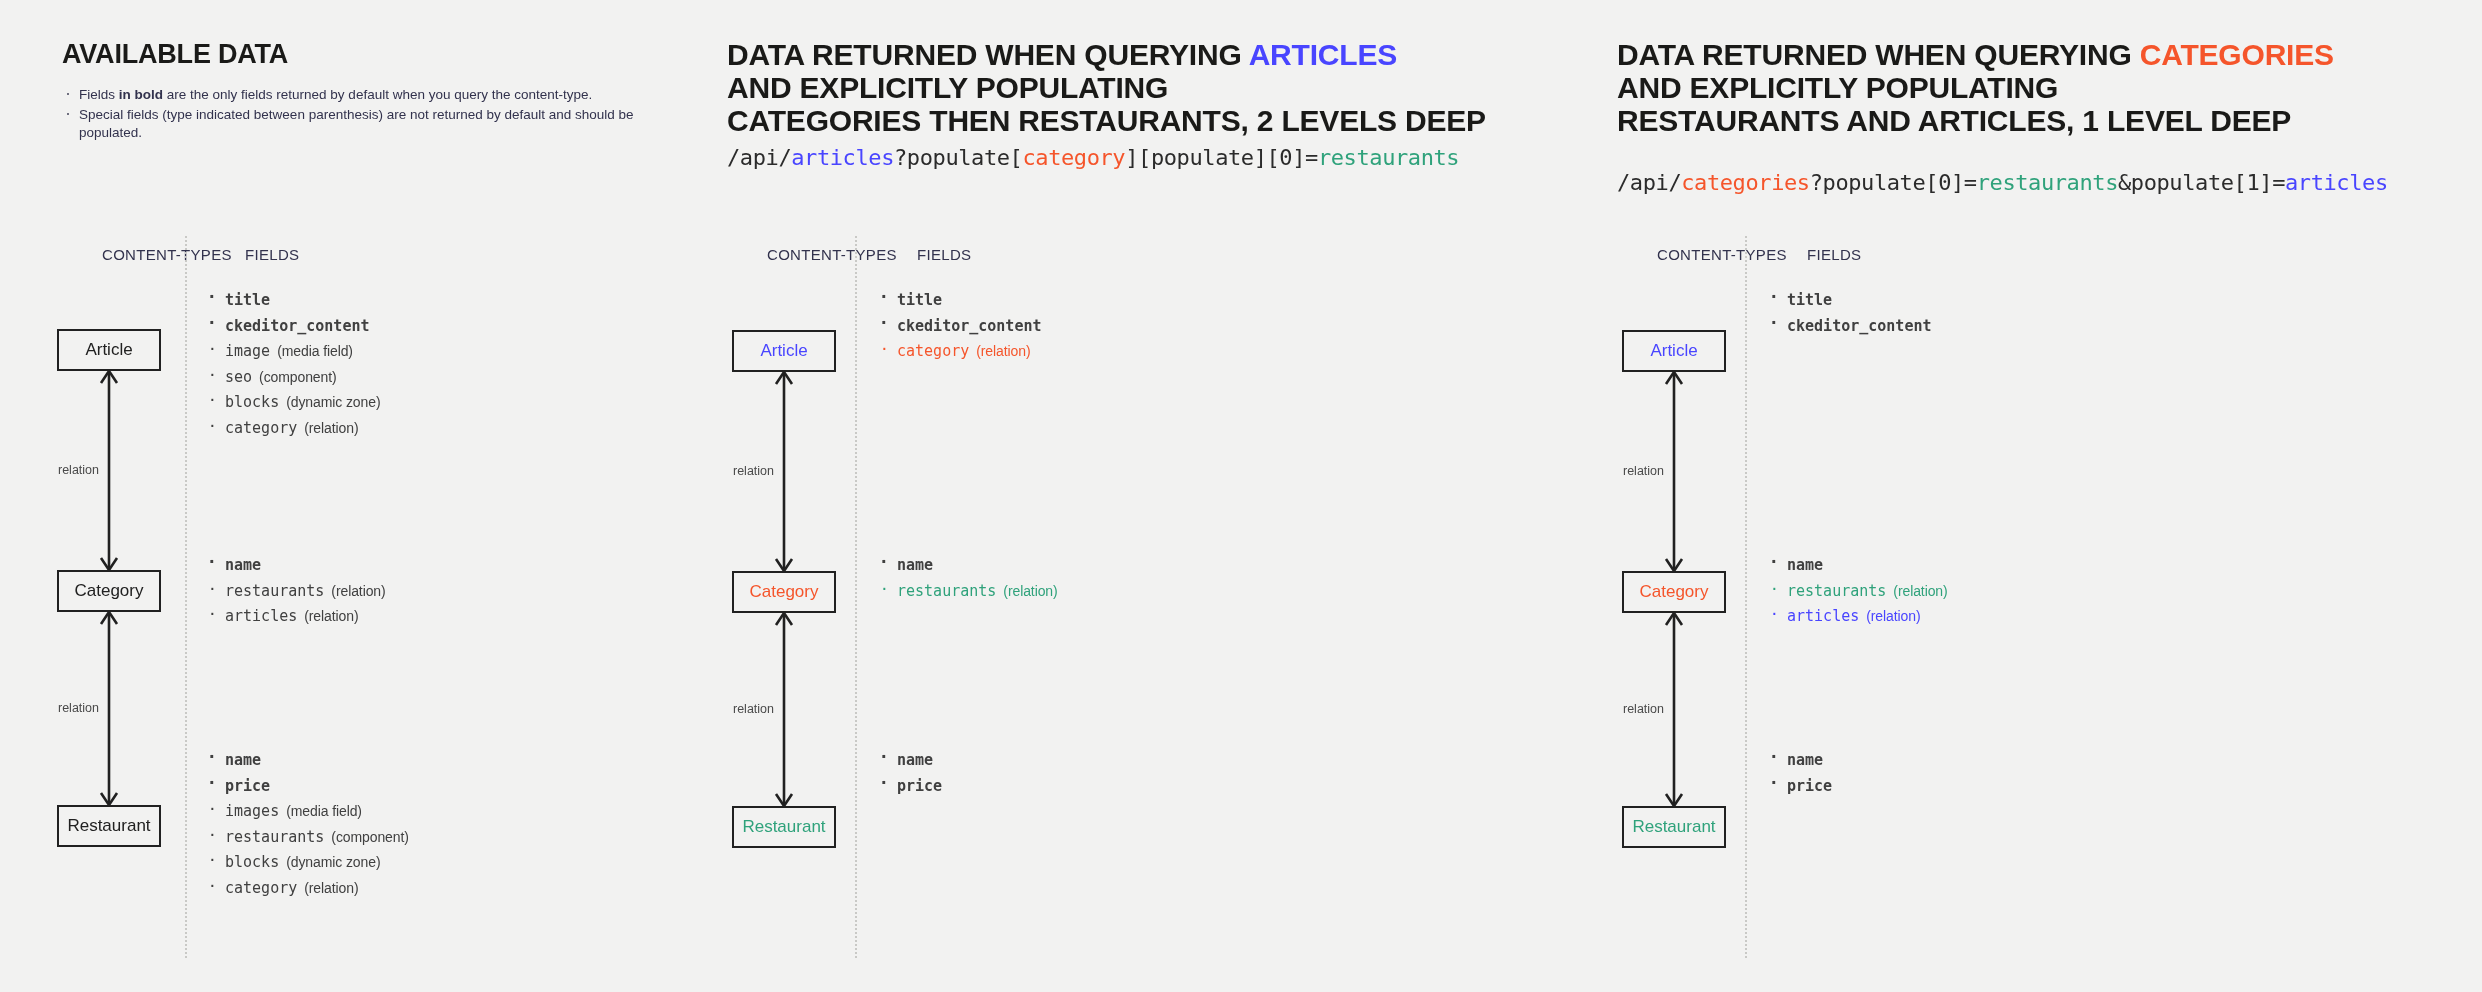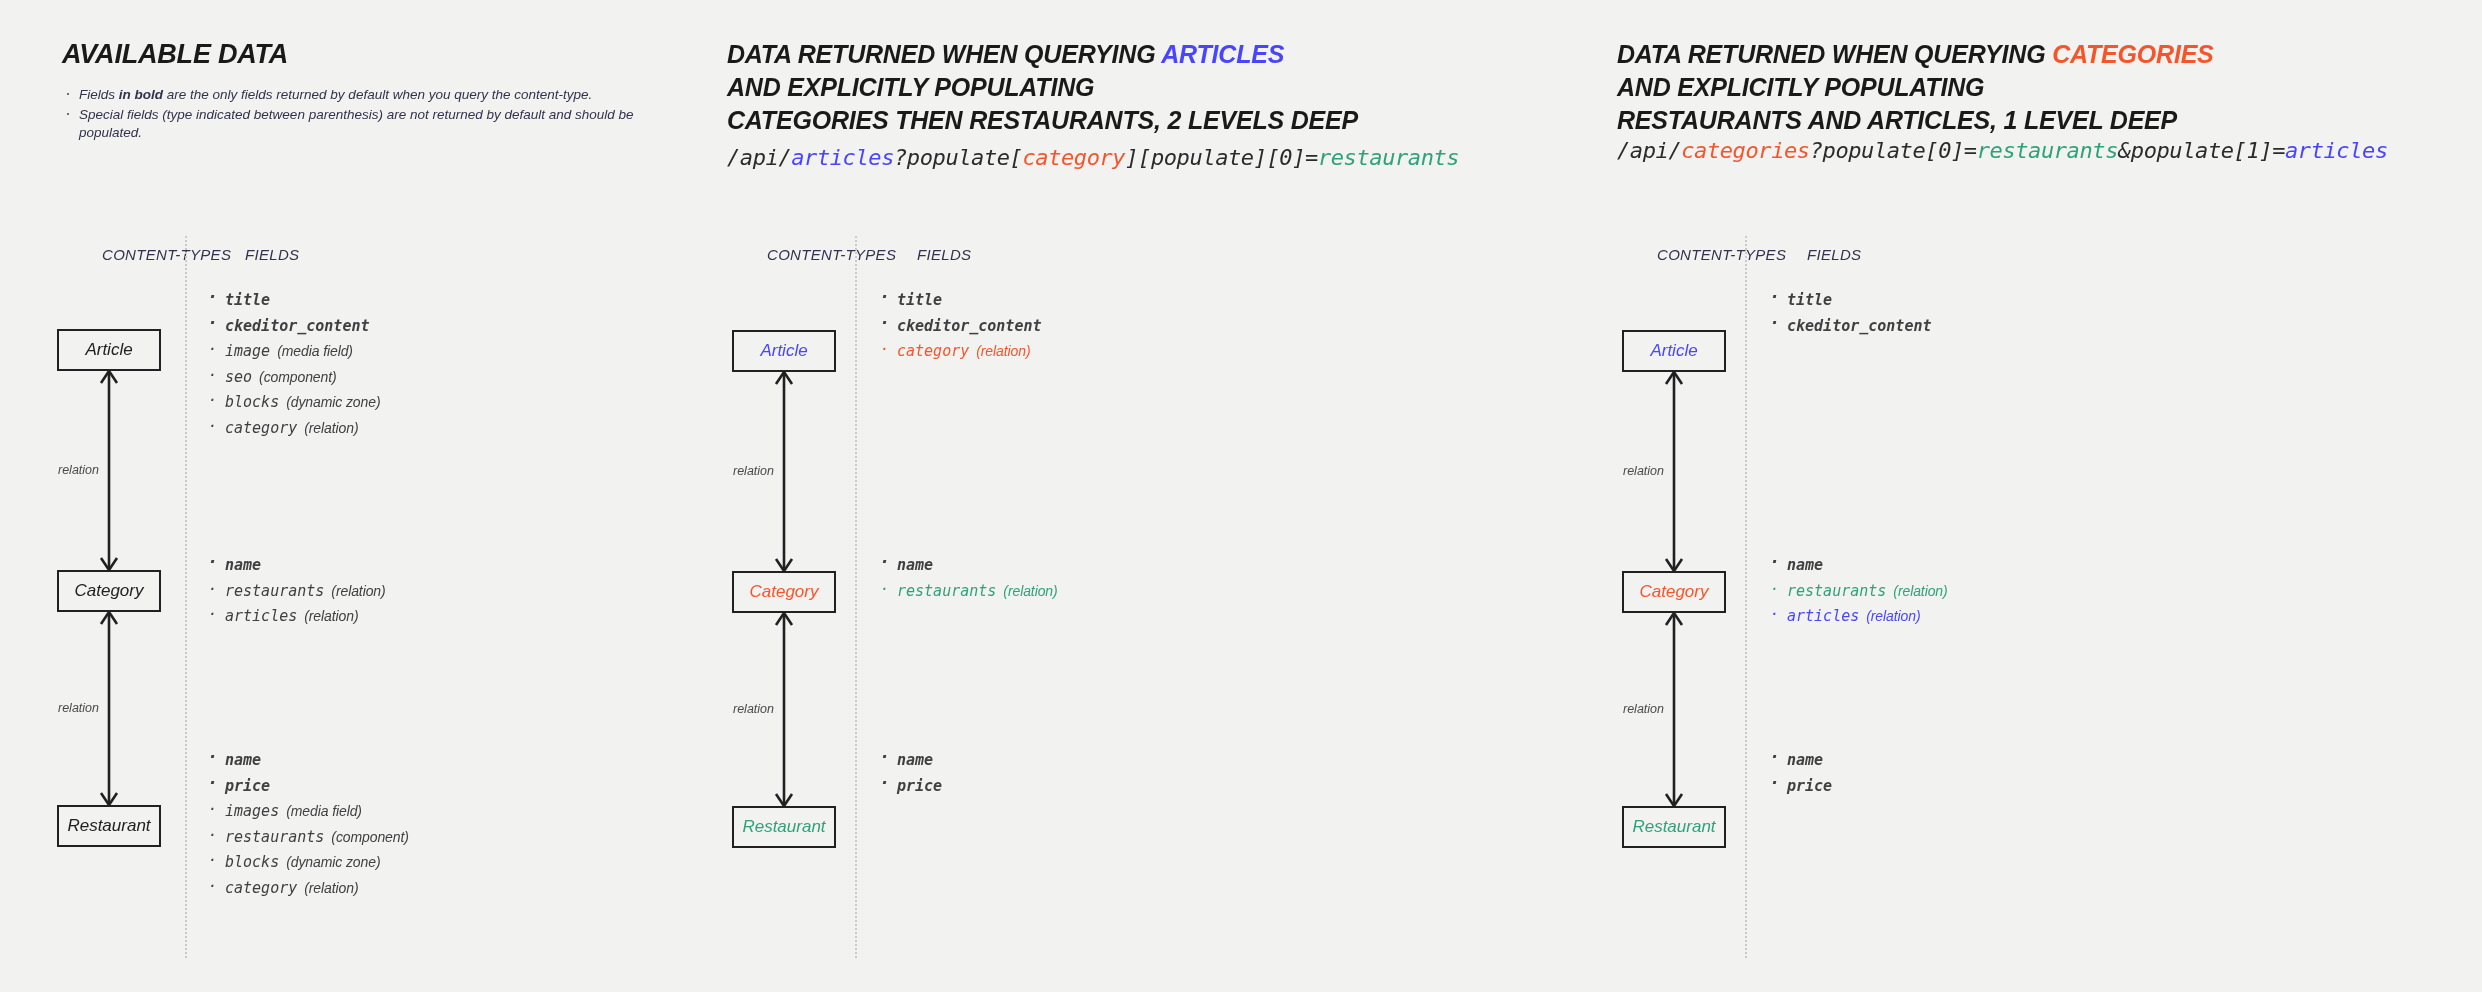--- a/index.html
+++ b/index.html
@@ -3,27 +3,27 @@
 <meta charset="utf-8">
 <style>
   html,body{margin:0;padding:0;}
   body{
     width:2482px;height:992px;
     background:#F2F2F1;
     font-family:"Liberation Sans", sans-serif;
     color:#212121;
     overflow:hidden;
   }
-  .page{position:relative;width:2384px;height:992px;font-style:italic;}
+  .page{position:relative;width:2384px;height:992px;}
 
   
   .heading{
     position:absolute;
     font-weight:bold;
-    font-size:25px;
+    font-size:30px;
     letter-spacing:-0.2px;
     line-height:33px;
     color:#1a1a18;
     white-space:nowrap;
   }
   .h-1{left:62px;top:38px;font-size:27px;}
   .h-2{left:727px;top:38px;}
   .h-3{left:1617px;top:38px;}
 
   
@@ -46,21 +46,21 @@
   
   .url{
     position:absolute;
     font-family:"DejaVu Sans Mono", monospace;
     font-size:22px;
     white-space:nowrap;
     color:#2b2b2b;
     letter-spacing:-0.4px;
   }
   .u-2{left:727px;top:145px;}
-  .u-3{left:1617px;top:138px;text-align:center;}
+  .u-3{left:1617px;top:170px;text-align:center;}
 
   
   .sublabel{
     position:absolute;
     font-size:15px;
     letter-spacing:0.3px;
     color:#32324d;
     white-space:nowrap;
     margin-left:40px;
   }

